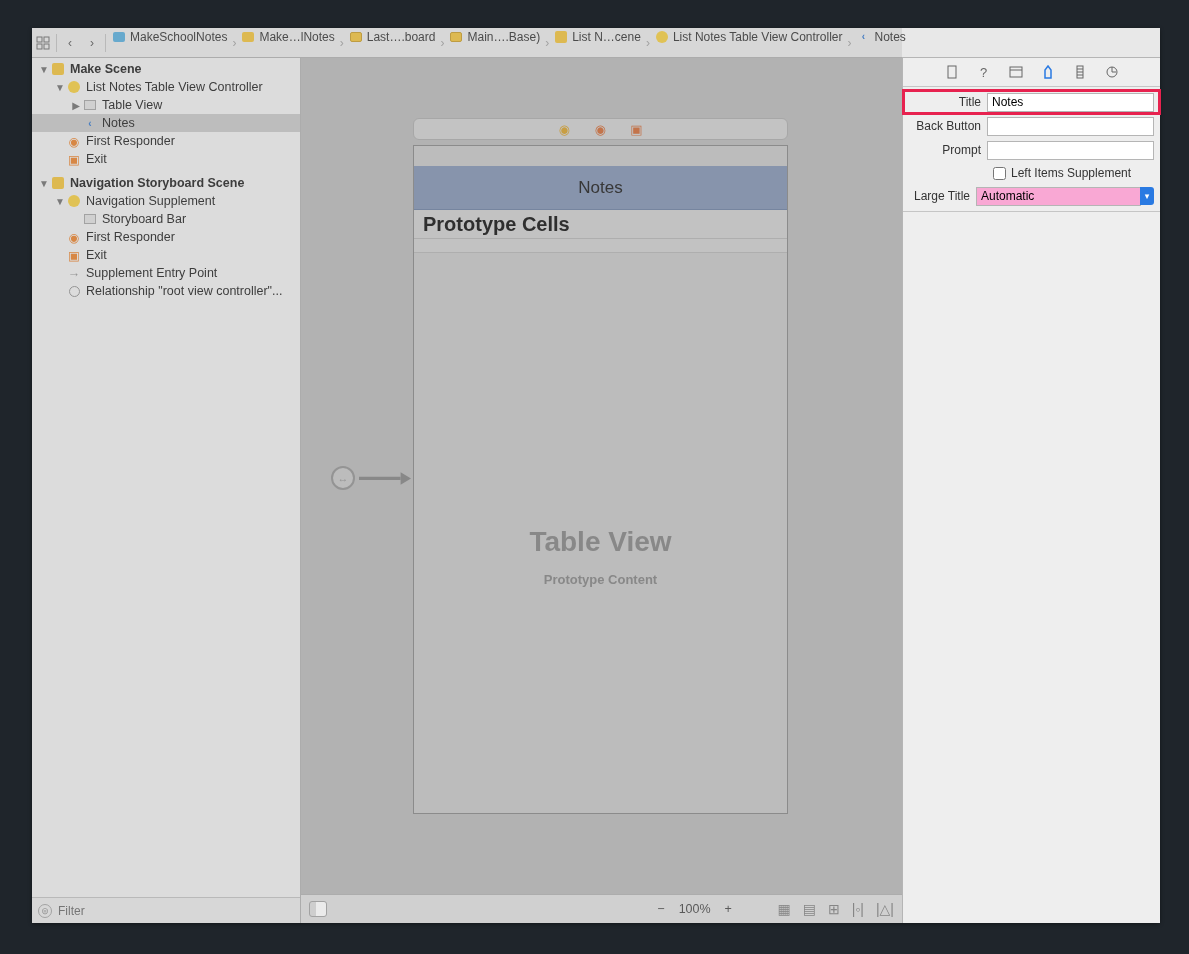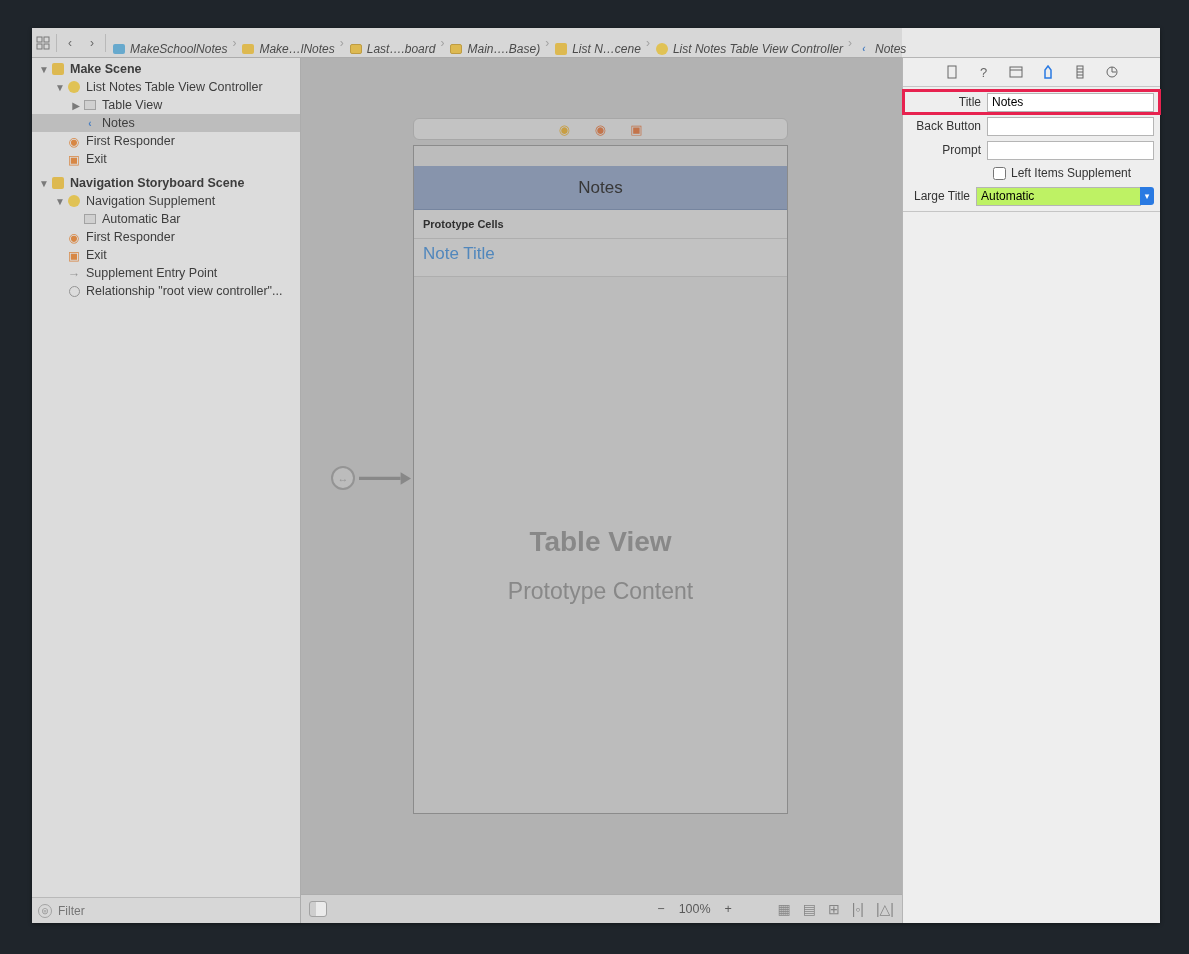--- a/index.html
+++ b/index.html
@@ -41,26 +41,25 @@
     flex-shrink: 0;
   }
   .tb-icon {
     width: 22px; height: 22px;
     display: flex; align-items: center; justify-content: center;
     color: #666;
     cursor: default;
   }
   .tb-sep { width: 1px; height: 18px; background: #c5c5c5; margin: 0 2px; }
   .crumb {
-    display: flex; align-items: flex-end;
+    display: flex; align-items: flex-start;
     padding: 0 4px;
     height: 26px;
     cursor: default;
     white-space: nowrap;
-    font-style: italic;
   }
   .crumb .ci { width: 14px; height: 14px; margin-right: 4px; display:inline-flex; align-items:center; justify-content:center; font-size:10px; }
   .crumb-sep { color: #aaa; padding: 0 1px; }
   .ico-folder { background:#64b2dc; border-radius:2px; width:12px; height:10px; position:relative; }
   .ico-folder.yellow { background:#efc54b; }
   .ico-sb { background:#efc54b; width:12px; height:10px; border-radius:2px; border:1px solid #caa33a; }
   .ico-back { color:#3f7fcf; font-weight:bold; }
 
   .main {
     flex: 1;
@@ -131,39 +130,39 @@
     background: #8a99b5;
     display:flex; align-items:center; justify-content:center;
     color:#2c2c2c; font-size:17px; font-weight:500;
     border-bottom:1px solid #7688a6;
   }
   .proto-header {
     height: 29px;
     background:#cfcfcf;
     display:flex; align-items:center;
     padding: 0 9px;
-    font-weight:600; font-size:11px;
+    font-weight:600; font-size:20px;
     color:#232323;
     border-bottom:1px solid #b8b8b8;
   }
   .cell {
     background:#cfcfcf;
     padding: 5px 9px 8px;
     border-bottom:1px solid #b8b8b8;
   }
   .cell .title { color:#4b8ac8; font-size:17px; font-weight:400; margin-bottom:4px; }
   .cell .ts { color:#777; font-size:15px; }
   .watermark {
     position:absolute; left:0; right:0; top:380px;
     text-align:center;
     color:#8b8b8b;
     pointer-events:none;
   }
   .watermark .l1 { font-size:28px; font-weight:600; }
-  .watermark .l2 { font-size:23px; margin-top:20px; }
+  .watermark .l2 { font-size:13px; margin-top:14px;font-weight:bold; }
 
   .scene-top {
     position:absolute;
     left:112px; top:60px;
     width:375px; height:22px;
     border:1px solid #b0b0b0; border-radius:6px;
     background:#d0d0d0;
     display:flex; align-items:center; justify-content:center; gap:22px;
   }
   .scene-top span { width:14px;height:14px; display:inline-flex;align-items:center;justify-content:center; }
@@ -373,21 +372,21 @@
             <span class="ic">
               <span class="ic-nav"></span>
             </span>
           <span>Navigation Supplement</span>
         </div>
         <div class="row indent2">
           <span class="disc"></span>
             <span class="ic">
               <span class="ic-view"></span>
             </span>
-          <span>Automatic Bar</span>
+          <span>Storyboard Bar</span>
         </div>
         <div class="row indent1">
           <span class="disc"></span>
             <span class="ic ic-resp">◉</span>
           <span>First Responder</span>
         </div>
         <div class="row indent1">
           <span class="disc"></span>
             <span class="ic ic-exit">▣</span>
           <span>Exit</span>
@@ -428,21 +427,20 @@
 
       <div class="phone">
         <div class="statusbar"></div>
         <div class="navbar">
           <span>Notes</span>
         </div>
         <div class="proto-header">
           <span>Prototype Cells</span>
         </div>
         <div class="cell">
-          <div class="title">Note Title</div>
         </div>
         <div class="watermark">
           <div class="l1">Table View</div>
           <div class="l2">Prototype Content</div>
         </div>
       </div>
 
       <div class="canvas-bottom">
         <div class="cb-toggle"></div>
         <div class="cb-viewas">
@@ -512,21 +510,21 @@
           <label>Prompt</label>
           <input type="text" value="" style="">
         </div>
         <div class="chk-row">
           <input type="checkbox" style="">
           <span>Left Items Supplement</span>
         </div>
         <div class="field-row">
           <label>Large Title</label>
           <div style="flex:1;display:flex;">
-            <input type="text" readonly="" style="flex: 1 1 0%; height: 19px; font-size: 12px; border: 1px solid rgb(181, 181, 181); background: #bef264; padding: 0px 4px;" value="Automatic">
+            <input type="text" readonly="" style="flex: 1 1 0%; height: 19px; font-size: 12px; border: 1px solid rgb(181, 181, 181); background: #f9a8d4; padding: 0px 4px;" value="Automatic">
             <span class="blue-dwn">▾</span>
           </div>
         </div>
       </div>
     </div>
   </div>
 
   <div class="dim-overlay"></div>
 </div>
 

